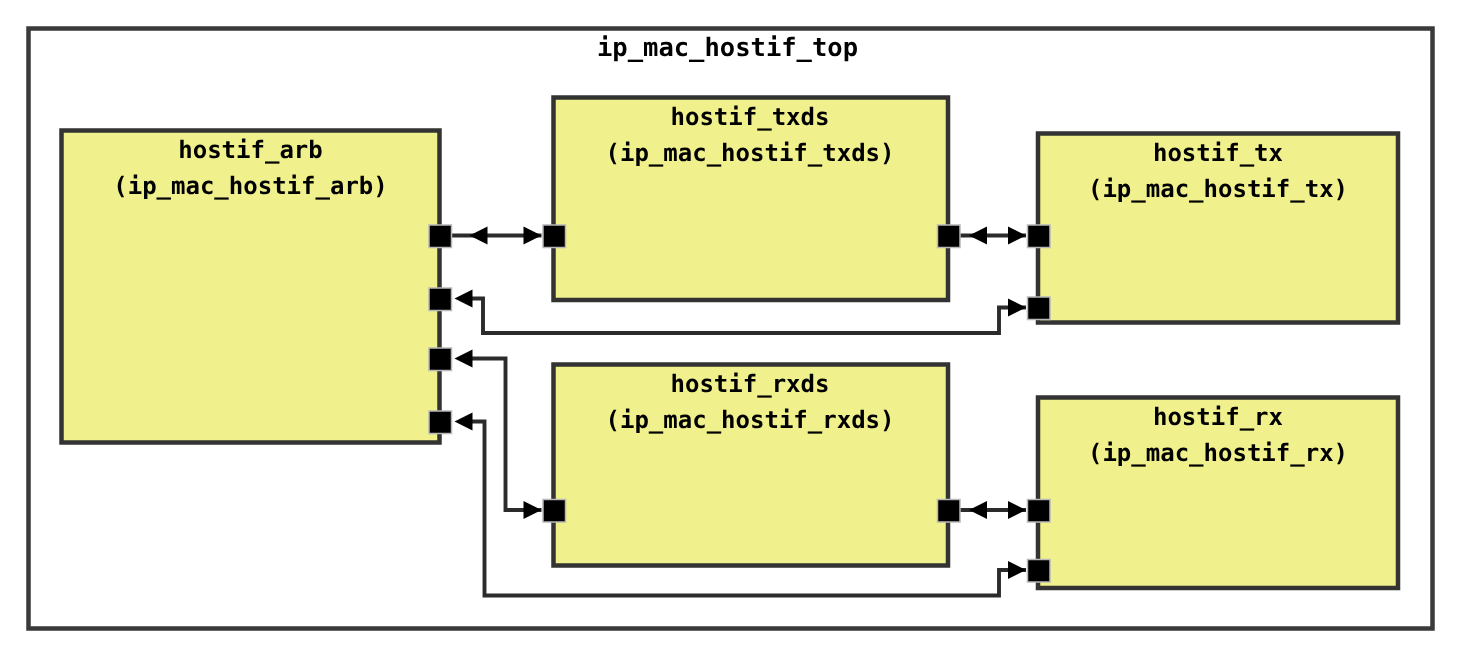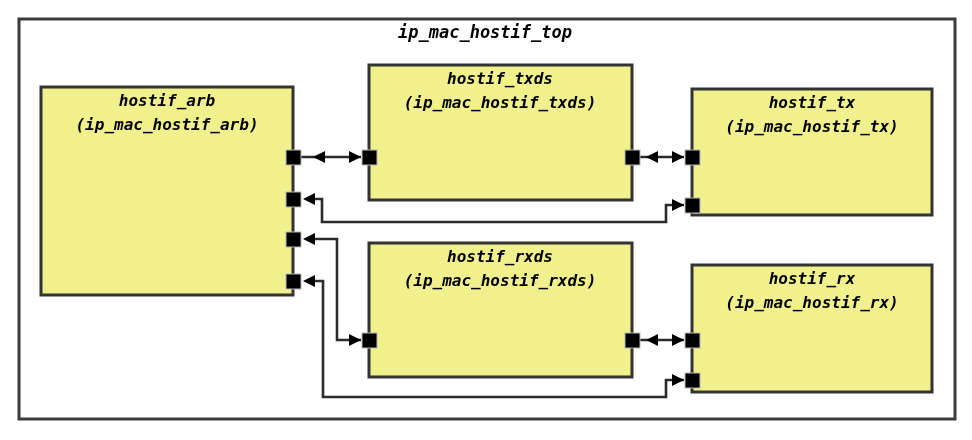--- a/index.html
+++ b/index.html
@@ -9,21 +9,20 @@
   }
   body {
     font-family: "DejaVu Sans Mono", monospace;
   }
   #diagram-root {
     position: relative;
     width: 972px;
     height: 440px;
     background: #ffffff;
     overflow: hidden;
-    font-style: italic;
   }
   #diagram-svg {
     position: absolute;
     left: 0;
     top: 0;
     width: 972px;
     height: 440px;
   }
   .frame-rect {
     fill: none;

